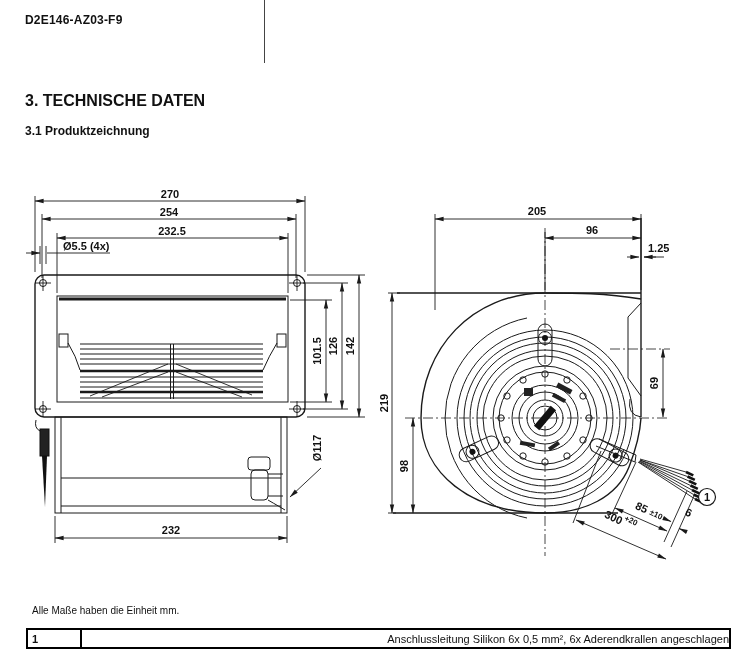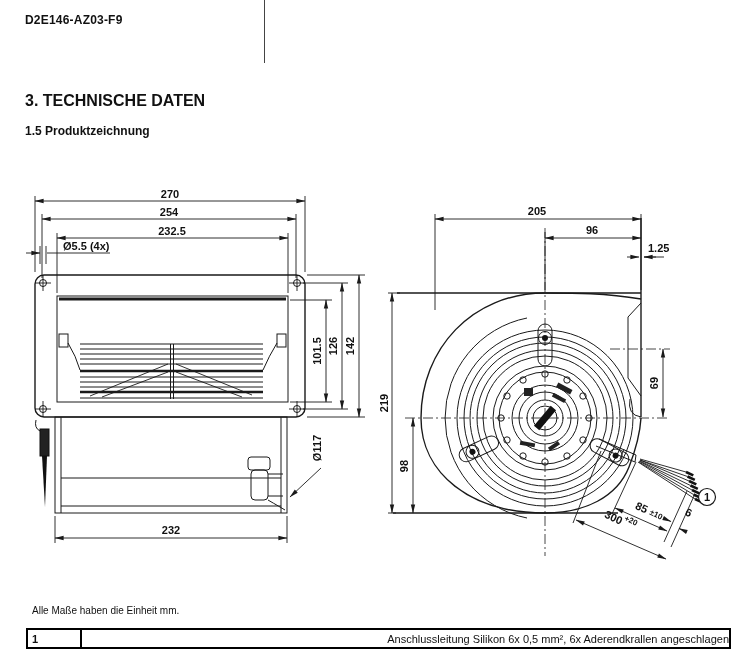--- a/index.html
+++ b/index.html
@@ -305,21 +305,21 @@
         <circle cx="707" cy="497" r="8.5" fill="#fff" stroke="#1a1a1a" stroke-width="1.2"></circle>
         <text x="707" y="501" text-anchor="middle" style="font-size:11px">1</text>
       </g>
     </g>
   </svg>
 
   <div class="abs" id="model">D2E146-AZ03-F9</div>
   <div class="abs" id="vdiv"></div>
 
   <div class="abs" id="sec">3. TECHNISCHE DATEN</div>
-  <div class="abs" id="subsec">1.5 Produktzeichnung</div>
+  <div class="abs" id="subsec">3.1 Produktzeichnung</div>
 
   <div class="abs" id="units">Alle Maße haben die Einheit mm.</div>
 
   <div class="abs" id="legend">
     <div class="c1">1</div>
     <div class="c2">Anschlussleitung Silikon 6x 0,5 mm², 6x Aderendkrallen angeschlagen</div>
   </div>
 
 </div>
 

